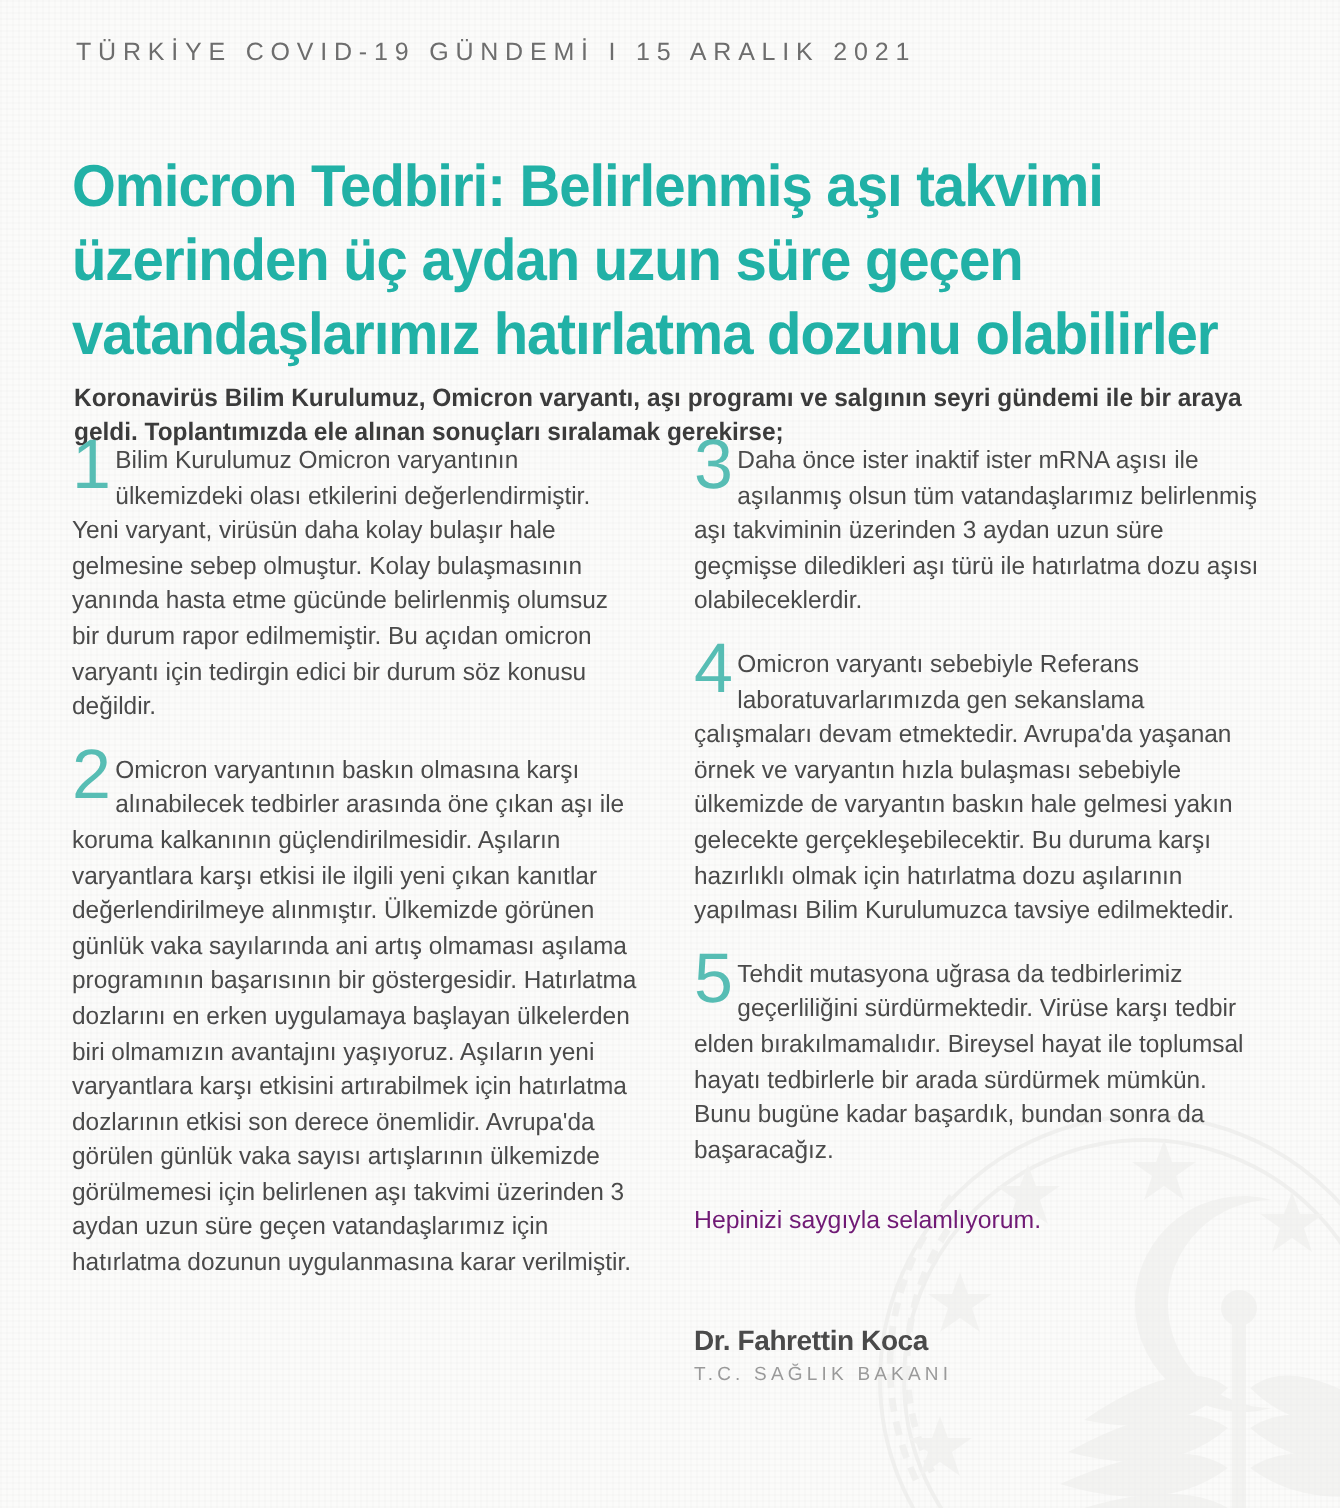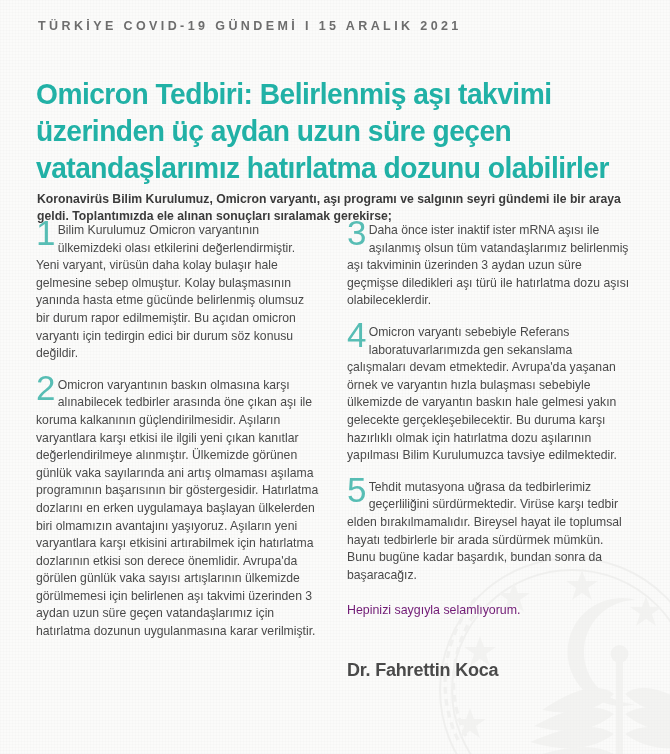--- a/index.html
+++ b/index.html
@@ -34,21 +34,21 @@
     z-index: 2;
   }
 
   
   .kicker {
     position: absolute;
     top: 19px;
     left: 38px;
     right: 20px;
     font-size: 12.5px;
-    font-weight: bold;
+    font-weight: normal;
     letter-spacing: 3.4px;
     color: #6d6d6d;
     white-space: nowrap;
   }
 
   
   .headline {
     position: absolute;
     top: 55px;
     left: 36px;
@@ -125,21 +125,21 @@
     line-height: 17.6px;
     color: #701a75;
     margin-top: 18px;
   }
 
   
   .signature {
     margin-top: 20px;
   }
   .sig-name {
-    font-size: 18px;
+    font-size: 14px;
     font-weight: bold;
     color: #4a4a4a;
     letter-spacing: -0.2px;
     line-height: 20px;
     margin-top: 40px;
   }
   .sig-role {
     font-size: 9.5px;
     letter-spacing: 2.1px;
     color: #9a9a9a;
@@ -241,17 +241,18 @@
 
       <div class="item">
         <div class="item-num">5</div>
         <div class="item-body"><span class="indent-shape"></span><span>Tehdit mutasyona uğrasa da tedbirlerimiz geçerliliğini sürdürmektedir. Virüse karşı tedbir elden bırakılmamalıdır. Bireysel hayat ile toplumsal hayatı tedbirlerle bir arada sürdürmek mümkün. Bunu bugüne kadar başardık, bundan sonra da başaracağız.</span></div>
       </div>
 
       <p class="plain-para">Hepinizi saygıyla selamlıyorum.</p>
 
       <div class="signature">
         <div class="sig-name">Dr. Fahrettin Koca</div>
+        <div class="sig-role">T.C. SAĞLIK BAKANI</div>
       </div>
 
     </div>
   </div>
 </div>
 
 </body></html>

